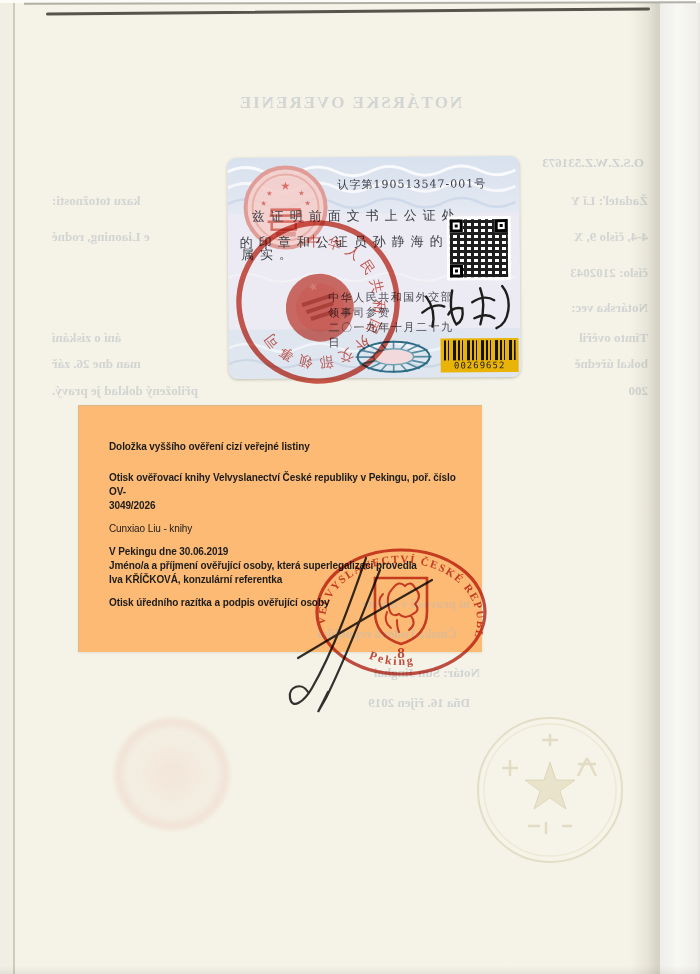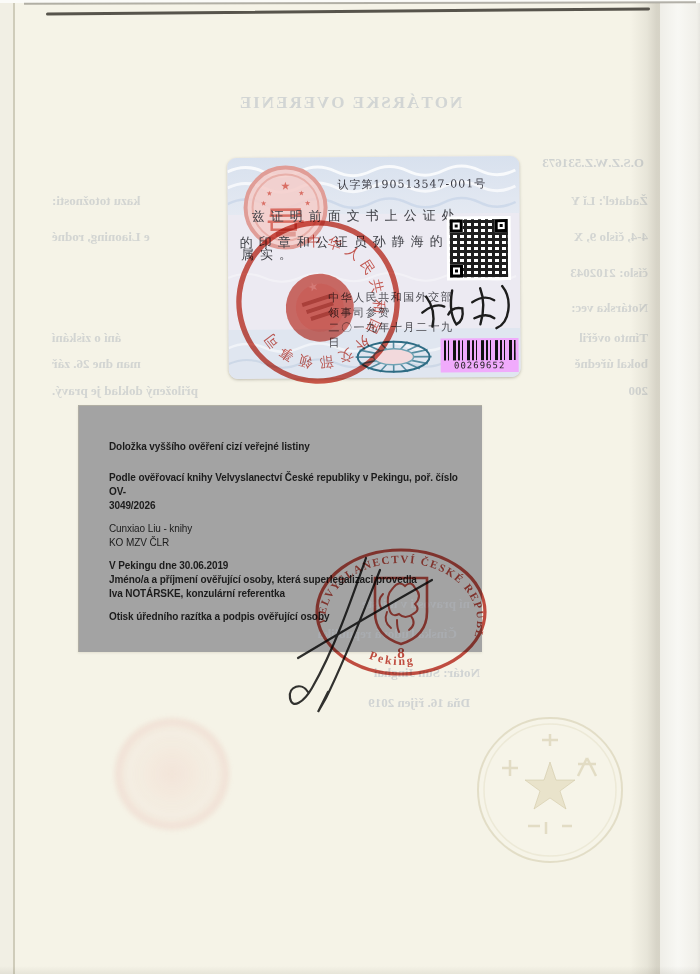--- a/index.html
+++ b/index.html
@@ -38,27 +38,27 @@
   .cjk-line{position:absolute;font-family:"DejaVu Serif",serif;font-size:13px;letter-spacing:6px;color:#3f4046;}
   .issuer{position:absolute;left:100px;top:133px;width:127px;font-family:Liberation Serif, serif;
     font-size:11px;letter-spacing:1.5px;line-height:15px;color:#4a4a50;}
   .qr{position:absolute;left:219px;top:60px;width:64px;height:64px;background:#fff;padding:2px;box-sizing:border-box;}
   .qr-noise{position:absolute;left:3px;top:3px;width:58px;height:58px;opacity:.88;
     background-image:repeating-linear-gradient(0deg,#000 0 3px,transparent 3px 6px),
                      repeating-linear-gradient(90deg,#000 0 3px,transparent 3px 7px),
                      repeating-linear-gradient(45deg,transparent 0 4px,#fff 4px 6px);}
   .qr-finder{position:absolute;width:13px;height:13px;border:3px solid #000;background:#fff;box-sizing:border-box;}
   .qr-finder::after{content:"";position:absolute;left:2px;top:2px;width:3px;height:3px;background:#000;}
-  .barcode{position:absolute;left:212px;top:182px;width:78px;height:34px;background:#f0abfc;text-align:center;}
+  .barcode{position:absolute;left:212px;top:182px;width:78px;height:34px;background:#eab308;text-align:center;}
   .bars{margin:2px 3px 0 3px;height:20px;
     background-image:repeating-linear-gradient(90deg,#111 0 2px,transparent 2px 4px,#111 4px 5px,transparent 5px 9px,#111 9px 12px,transparent 12px 14px);}
   .barcode-num{font-family:"DejaVu Sans Mono",monospace;font-size:9px;color:#222;letter-spacing:1px;}
 
   
-  .label{position:absolute;left:78px;top:405px;width:404px;height:247px;background:#a3a3a3;z-index:4;
+  .label{position:absolute;left:78px;top:405px;width:404px;height:247px;background:#fdba74;z-index:4;
     border-top:1px solid rgba(190,185,165,.55);border-left:1px solid rgba(190,185,165,.45);
     box-shadow:0 1px 2px rgba(140,132,105,.18);box-sizing:border-box;padding:34px 10px 0 30px;
     font-size:10px;line-height:14px;color:#1c1c1c;letter-spacing:-.1px;}
   .label .b{font-weight:bold;}
   .gap-lg{height:17px;} .gap-sm{height:9px;}
 
   
   .mfa-stamp{position:absolute;left:232px;top:216px;z-index:3;transform:rotate(-18deg);opacity:.9;mix-blend-mode:multiply;}
   .embassy-stamp{position:absolute;left:313px;top:546px;z-index:6;opacity:.88;mix-blend-mode:multiply;}
   .signature{position:absolute;left:268px;top:540px;z-index:7;mix-blend-mode:multiply;}
@@ -190,29 +190,28 @@
     </text>
     <circle cx="86" cy="92" r="34" fill="#c8392d" opacity=".8"></circle>
     <circle cx="86" cy="92" r="24" fill="#d4544a" opacity=".8"></circle>
     <path d="M70,84 h32 M72,92 h28 M74,100 h24" stroke="#b03028" stroke-width="4"></path>
     <text x="86" y="74" text-anchor="middle" font-size="12" fill="#e2786e">★</text>
   </svg>
 
   <div class="label">
     <div class="b">Doložka vyššího ověření cizí veřejné listiny</div>
     <div class="gap-lg"></div>
-    <div class="b">Podle ověřovací knihy Velvyslanectví České republiky v Pekingu, poř. číslo OV-</div>
+    <div class="b">Otisk ověřovací knihy Velvyslanectví České republiky v Pekingu, poř. číslo OV-</div>
     <div class="b">3049/2026</div>
     <div class="gap-sm"></div>
     <div>Cunxiao Liu - knihy</div>
-    <div>KO MZV ČLR</div>
     <div class="gap-sm"></div>
     <div class="b">V Pekingu dne 30.06.2019</div>
     <div class="b">Jméno/a a příjmení ověřující osoby, která superlegalizaci provedla</div>
-    <div class="b">Iva NOTÁRSKE, konzulární referentka</div>
+    <div class="b">Iva KŘÍČKOVÁ, konzulární referentka</div>
     <div class="gap-sm"></div>
     <div class="b">Otisk úředního razítka a podpis ověřující osoby</div>
   </div>
 
   <svg class="embassy-stamp" width="176" height="134">
     <defs>
       <path id="cz-top" d="M14,88 A76,58 0 1 1 162,88"></path>
       <path id="cz-bottom" d="M46,108 Q88,130 130,108"></path>
     </defs>
     <ellipse cx="88" cy="66" rx="84" ry="62" fill="none" stroke="#c0382c" stroke-width="3.2"></ellipse>

